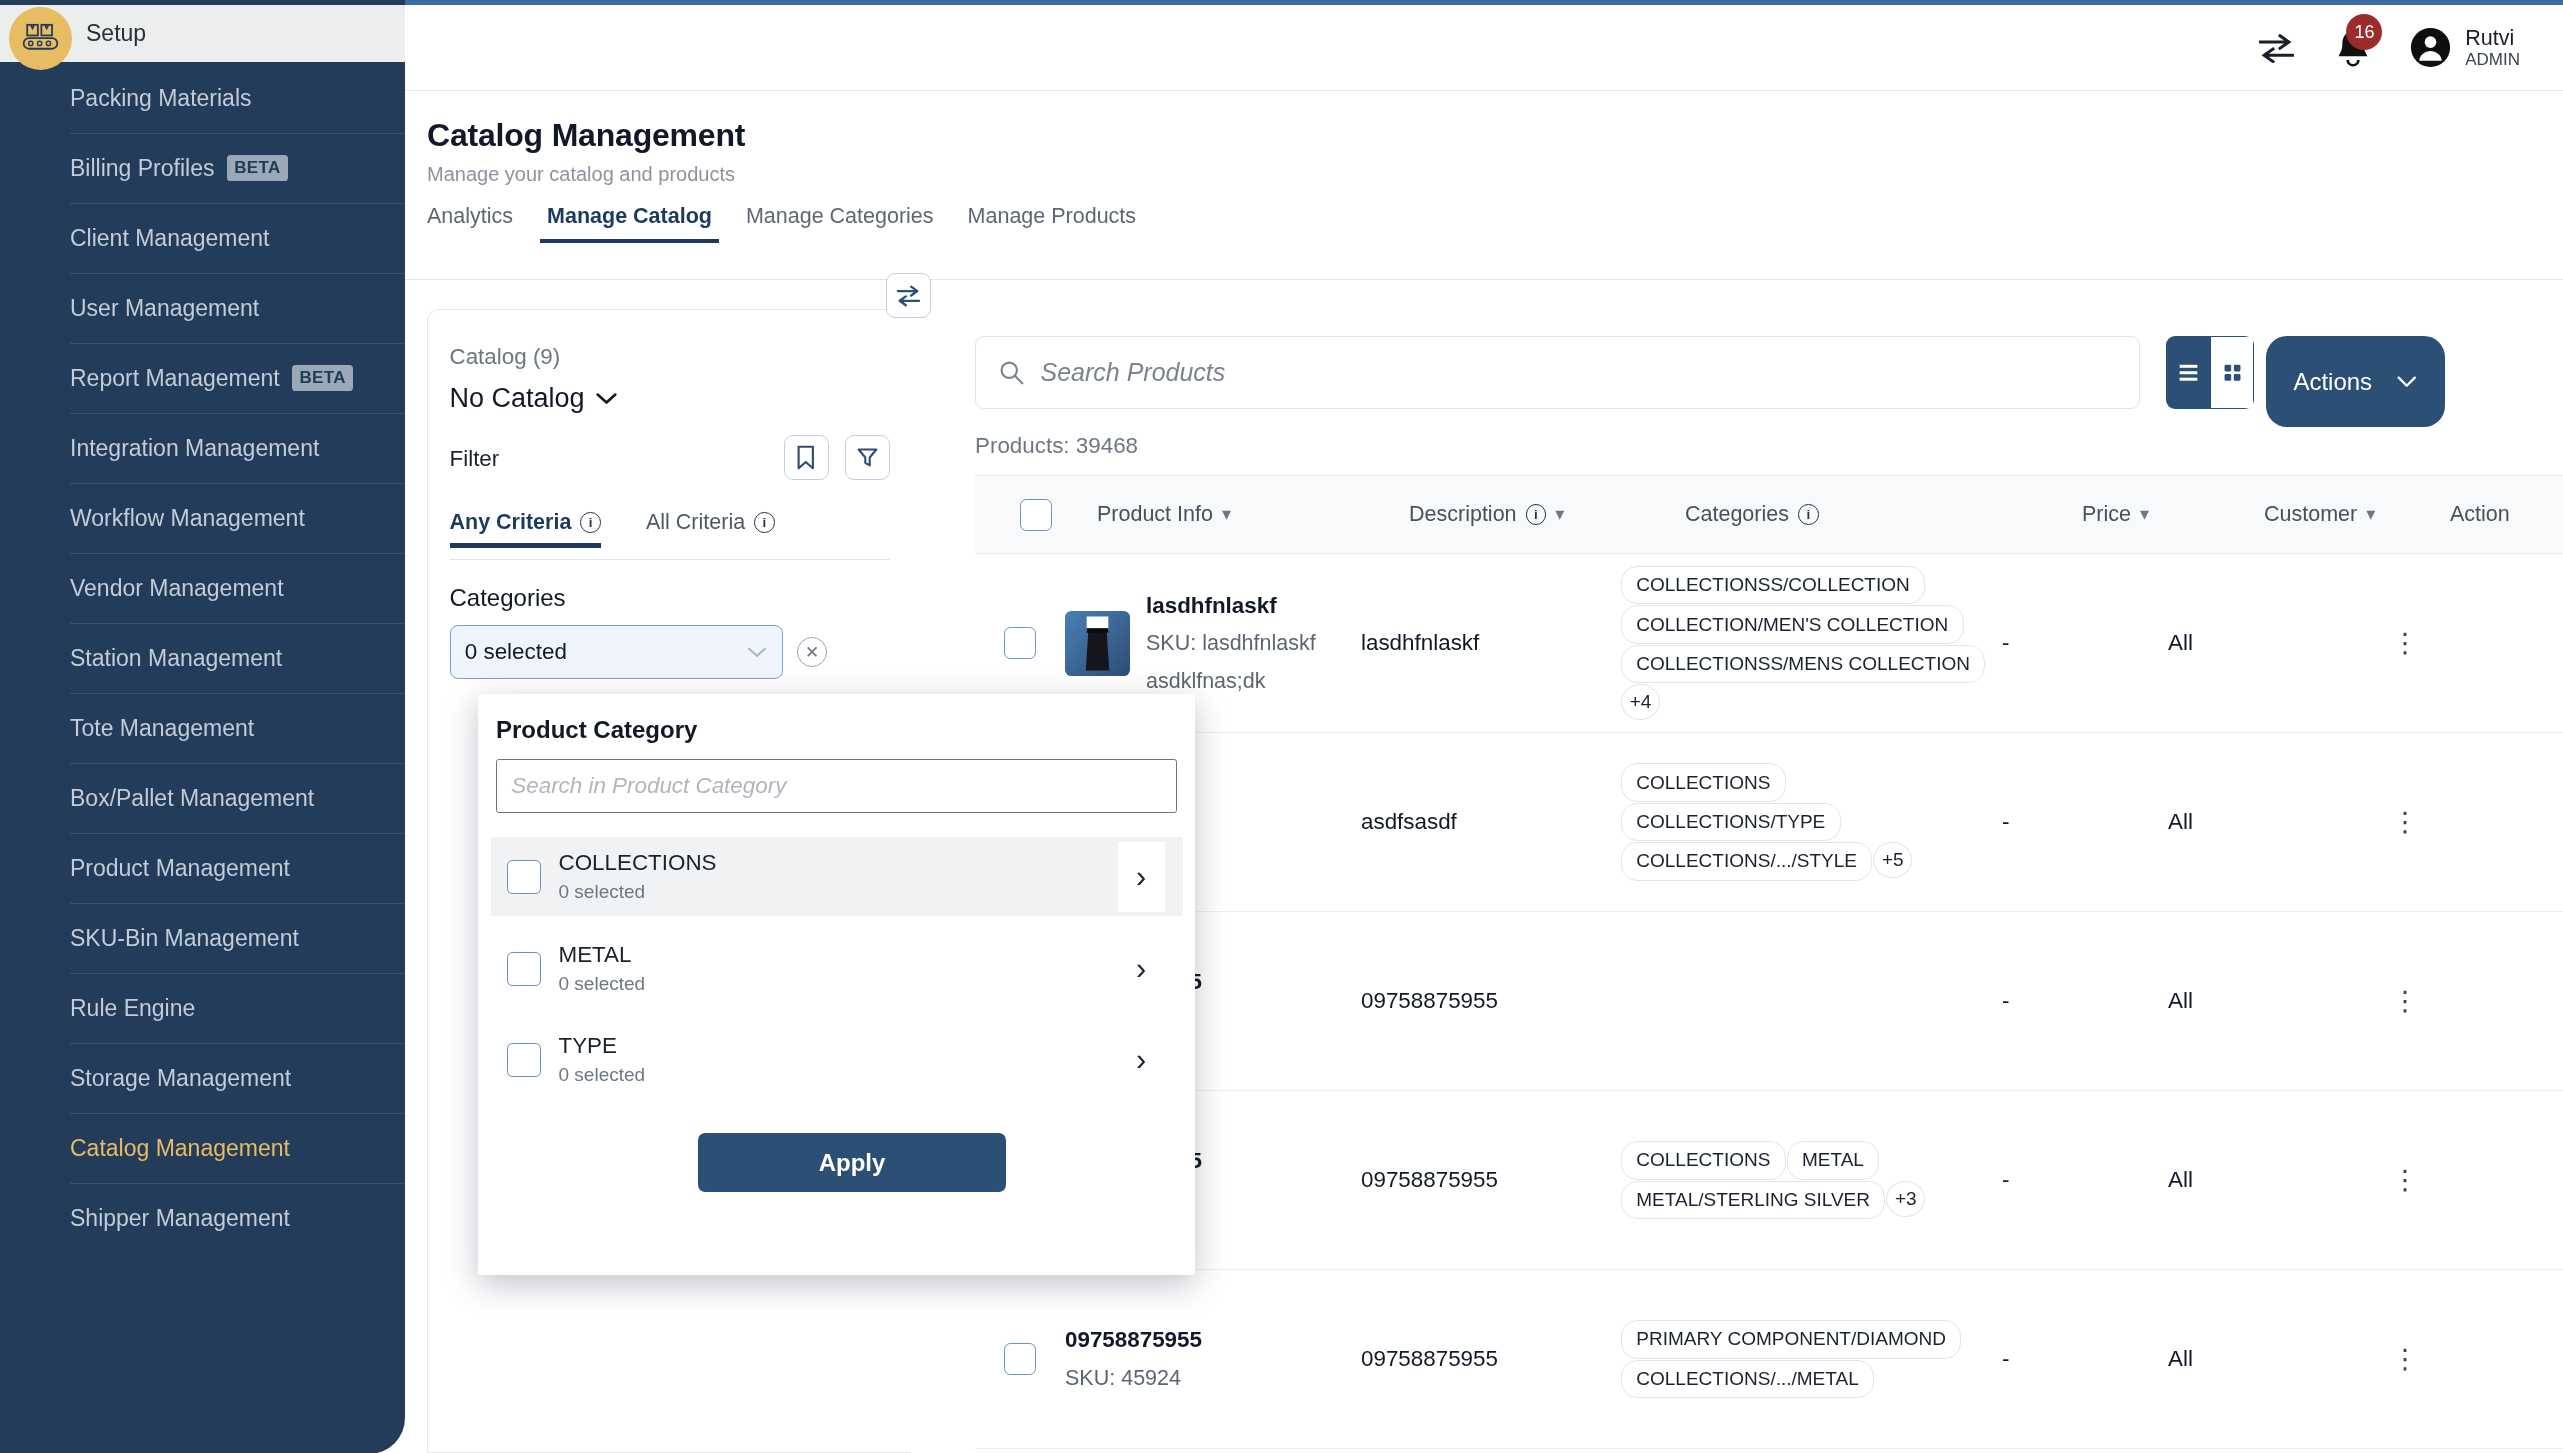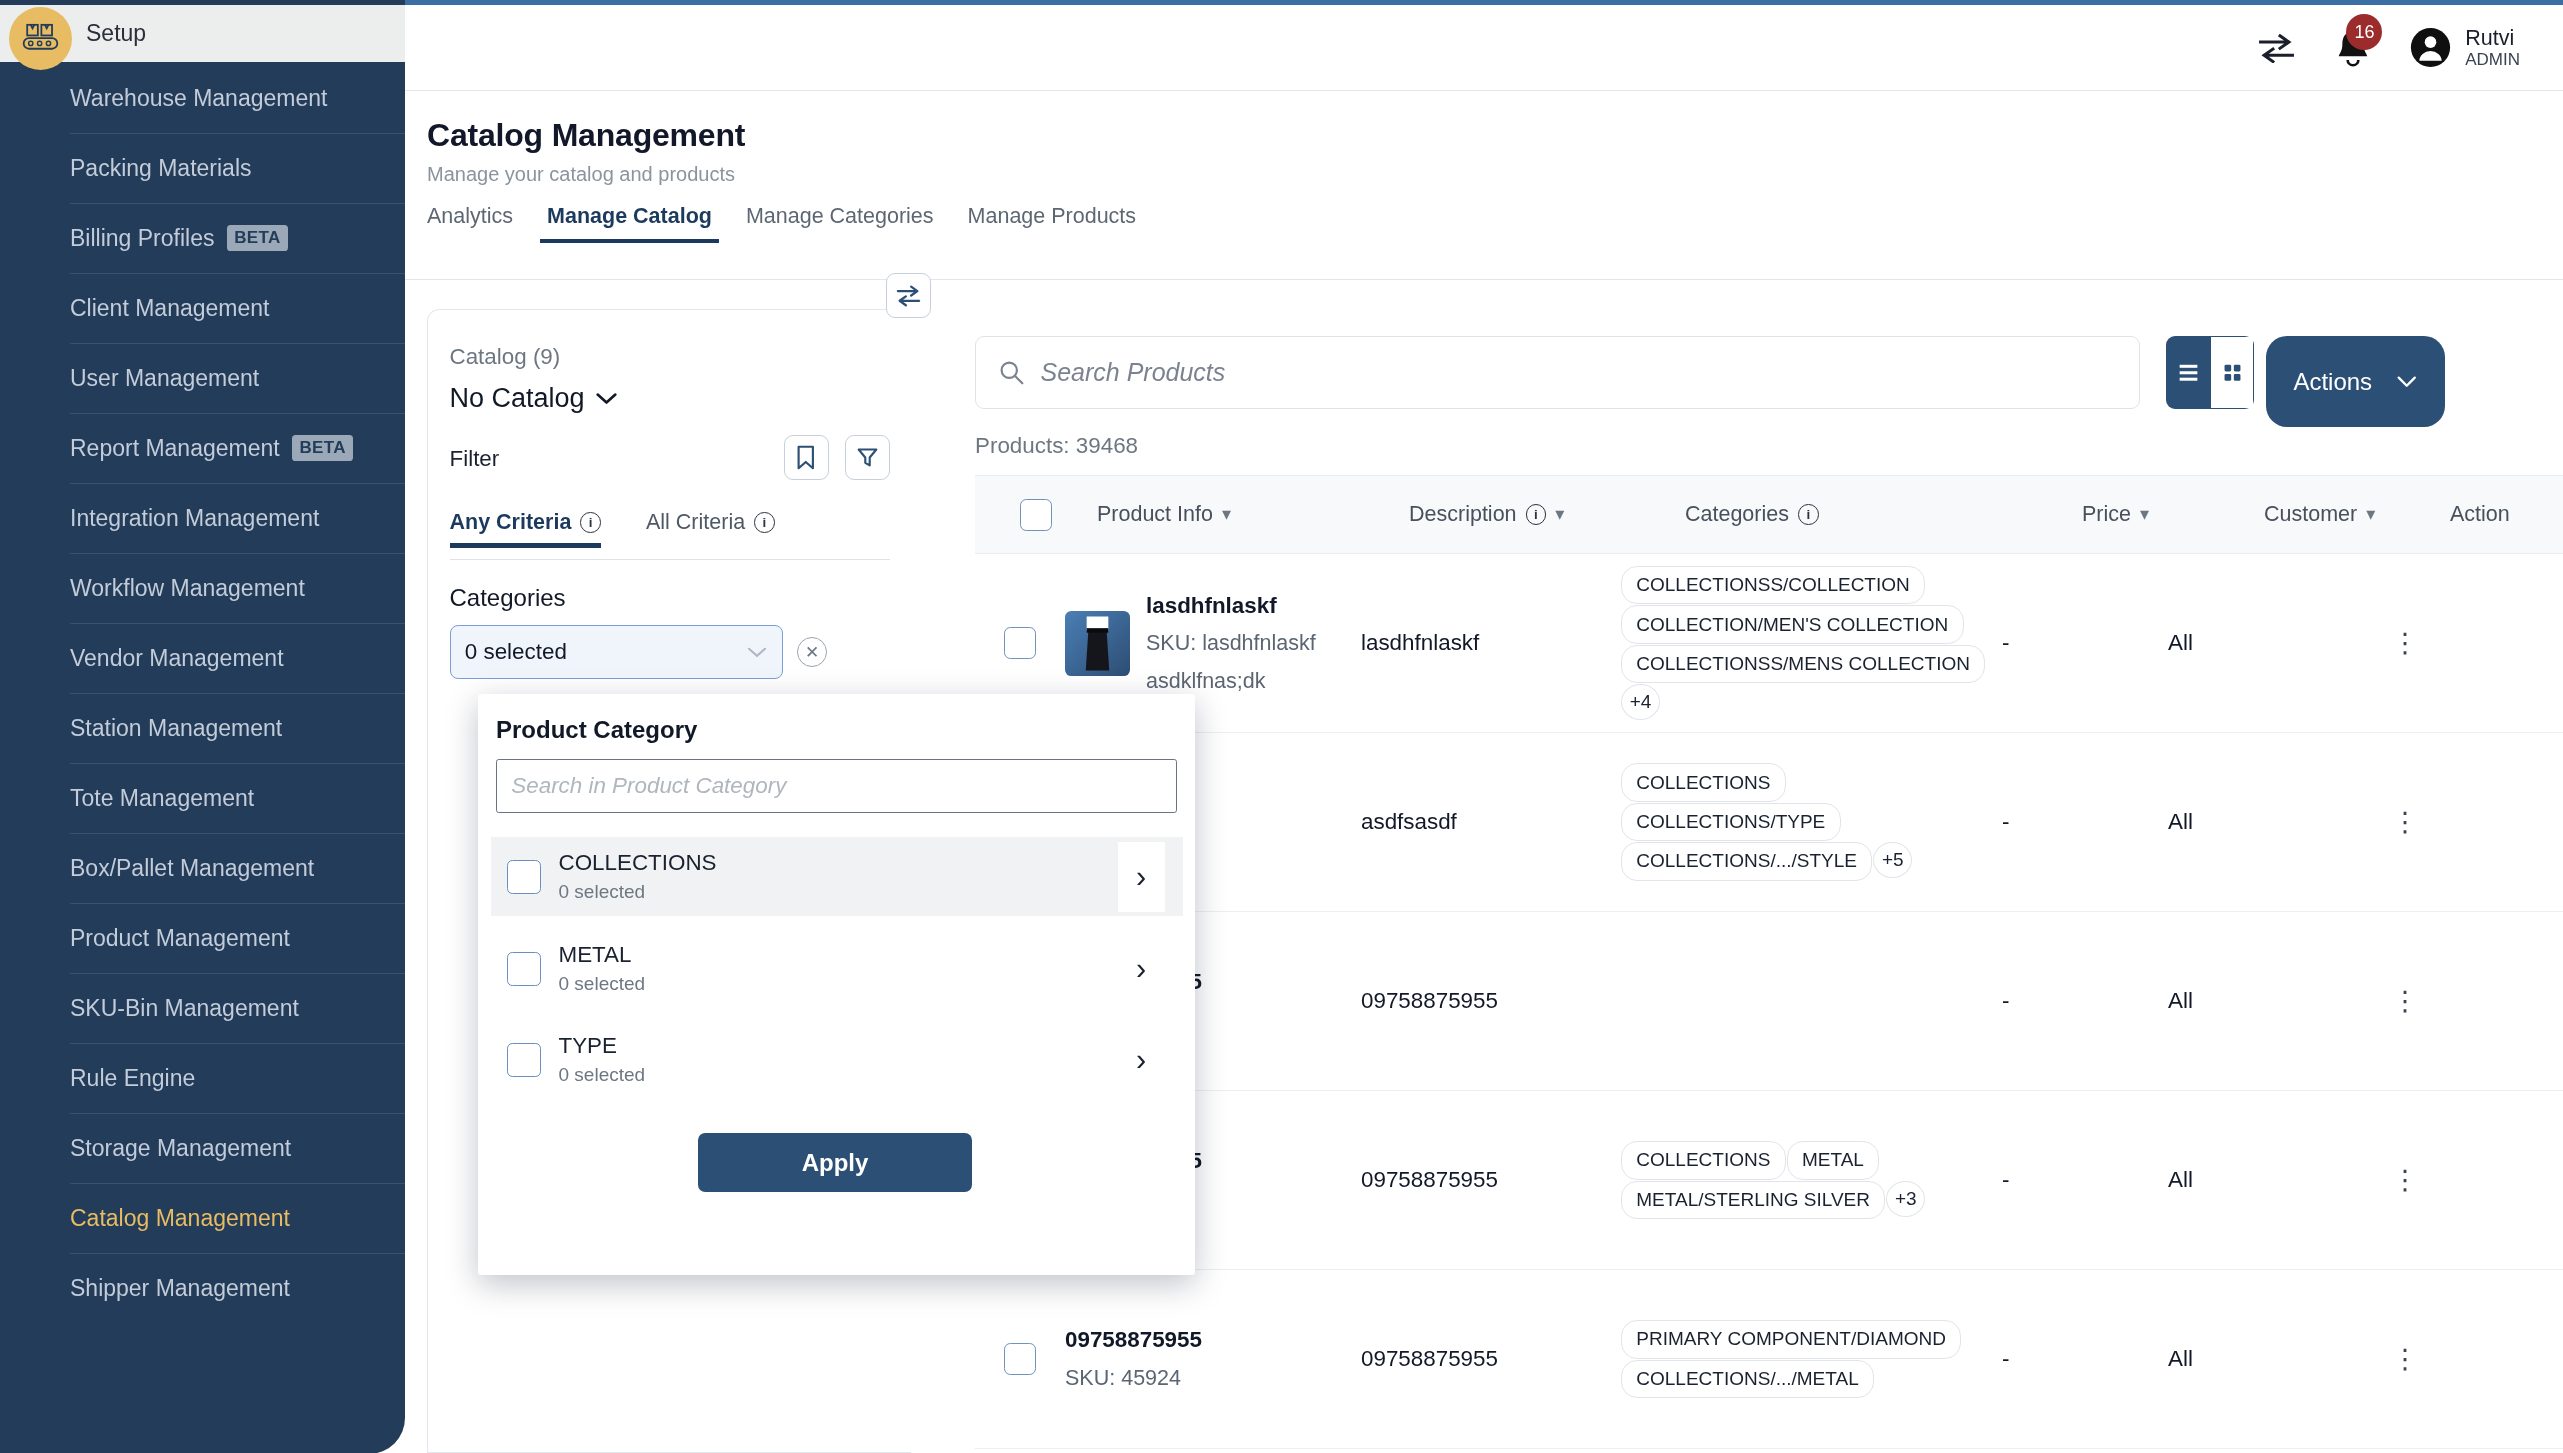--- a/index.html
+++ b/index.html
@@ -150,21 +150,21 @@
   .dd-item .txt { margin-left:18px; display:flex; flex-direction:column; gap:4.5px; }
   .dd-item .nm { font-size:22.4px; color:#1a2230; }
   .dd-item .sel { font-size:19px; color:#6d7782; }
   .dd-chev {
     position:absolute; right:18px; top:50%; transform:translateY(-50%);
     width:47px; height:70px; background:#fff; display:flex; align-items:center; justify-content:center;
     font-size:30.5px; color:#1a2230; cursor:pointer;
   }
   .dd-item.hl .dd-chev { background:#fff; }
   .apply-btn {
-    position:absolute; left:220px; top:439px; width:274px; height:59px;
+    position:absolute; left:220px; top:439px; width:308px; height:59px;
     background:#2c4f75; color:#fff; border:none; border-radius:7.2px;
     font-size:24px; font-weight:bold; cursor:pointer;
     font-family:"Liberation Sans", sans-serif;
   }
 
   
   .content { position:absolute; left:975px; top:309px; width:1588px; height:1144px; background:#fff; }
   .search-bar {
     position:absolute; left:0; top:27px; width:1165px; height:73px;
     border:0.9px solid #dfe3e8; border-radius:9px; background:#fff;
@@ -245,23 +245,20 @@
           <path d="M27 4 l2 4 l2 -4" fill="none" stroke="#223c5a" stroke-width="2"></path>
           <rect x="3" y="19" width="38" height="12" rx="6" fill="none" stroke="#223c5a" stroke-width="2"></rect>
           <circle cx="11" cy="25" r="2.4" fill="none" stroke="#223c5a" stroke-width="1.6"></circle>
           <circle cx="21" cy="25" r="2.4" fill="none" stroke="#223c5a" stroke-width="1.6"></circle>
           <circle cx="31" cy="25" r="2.4" fill="none" stroke="#223c5a" stroke-width="1.6"></circle>
         </svg>
       </div>
       <span class="setup-title">Setup</span>
     </div>
     <div class="nav-list" id="nav-list">
-        <div class="nav-item">
-          <span>Warehouse Management</span>
-        </div>
         <div class="nav-item">
           <span>Packing Materials</span>
         </div>
         <div class="nav-item">
           <span>Billing Profiles</span>
           <span class="beta-badge">BETA</span>
         </div>
         <div class="nav-item">
           <span>Client Management</span>
         </div>

